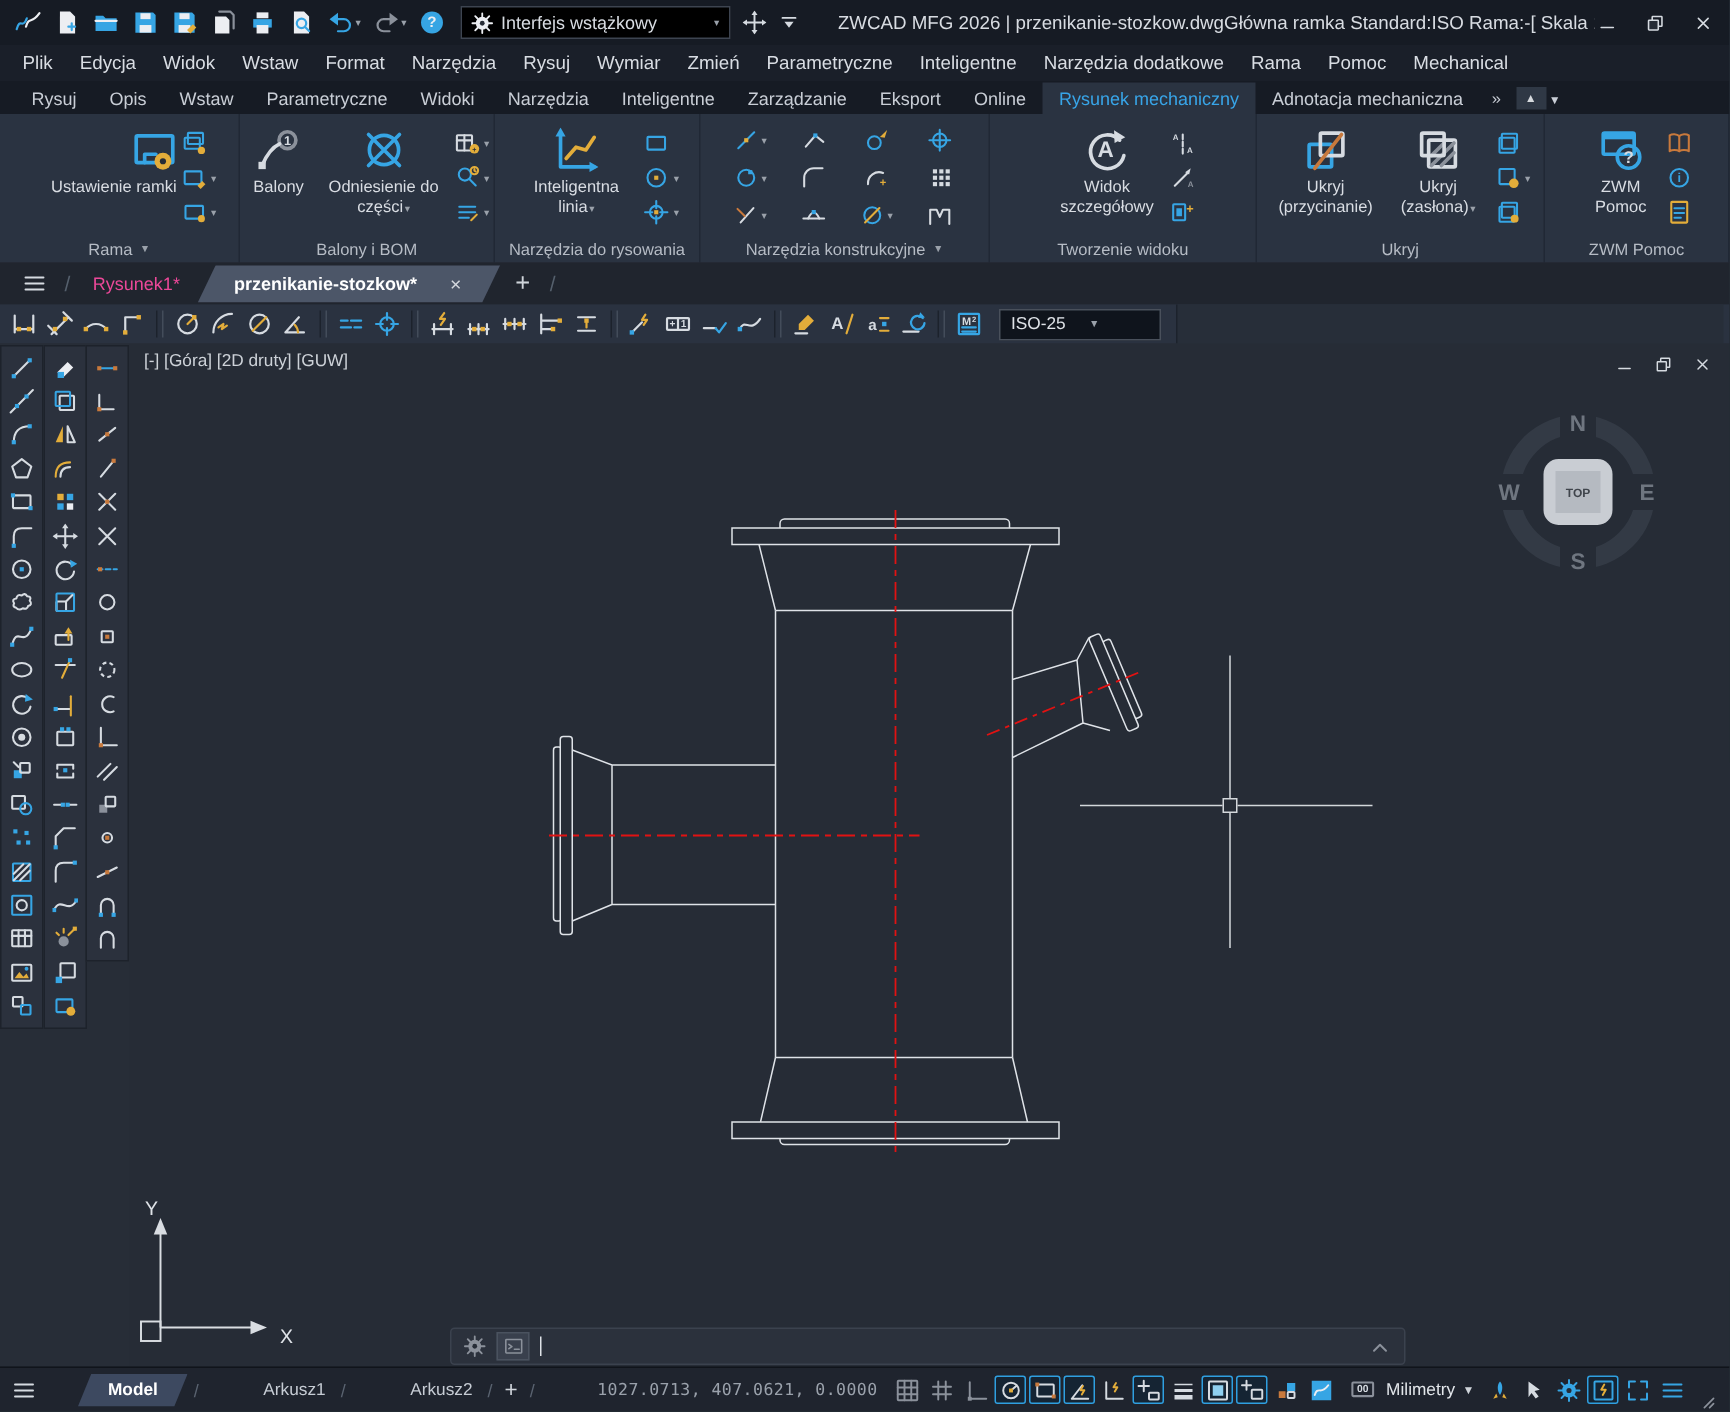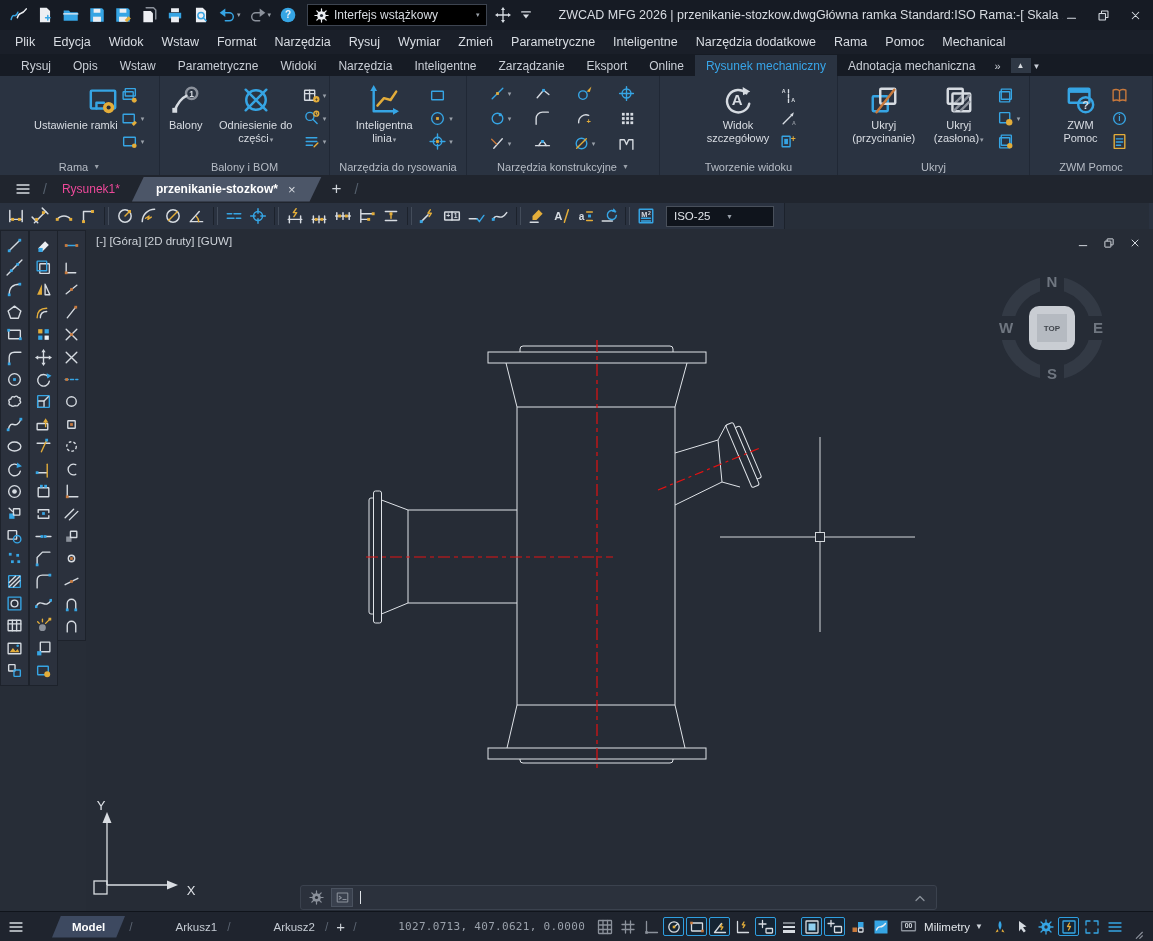--- a/index.html
+++ b/index.html
@@ -40,21 +40,21 @@
   .blabel{margin-top:1px;}
   .smallcol{display:flex;flex-direction:column;justify-content:space-evenly;align-items:flex-start;padding:2px 1px;}
   .srow{display:flex;align-items:center;gap:2px;}
   .congrid{display:grid;grid-template-columns:repeat(4,42px);align-content:space-evenly;justify-content:center;row-gap:2px;}
   .gcell{display:flex;align-items:center;justify-content:center;gap:1px;}
   
   .doctabs{top:175px;height:28px;background:#20252e;display:flex;align-items:center;padding:0 6px;}
   .dhamb{width:34px;display:flex;justify-content:center;}
   .dslash{color:#55606d;font-size:14px;margin:0 3px;}
   .dtab{color:#ec4899;font-size:12px;padding:5px 12px;white-space:nowrap;}
-  .dtab.active{background:#4c5668;color:#ffffff;font-weight:bold;display:flex;align-items:center;gap:10px;
+  .dtab.active{background:#4c5668;color:#ffffff;font-weight:bold;display:flex;align-items:center;gap:22px;
      clip-path:polygon(12px 0,100% 0,calc(100% - 12px) 100%,0 100%);padding:5px 26px 5px 24px;}
   .dclose{font-weight:normal;color:#d4d8de;font-size:13px;}
   .dplus{color:#cfd4da;font-size:17px;margin:0 10px;}
   
   .dimbar{top:203px;height:26px;background:#2a3240;display:flex;align-items:center;padding:0 4px;}
   .dbtn{width:24px;height:22px;display:flex;align-items:center;justify-content:center;}
   .dsep{width:3px;height:18px;border-left:1px solid #1c222c;border-right:1px solid #434c5a;margin:0 4px;}
   .dsel{width:92px;height:19px;background:#0f141c;border:1px solid #49505b;color:#dfe3e8;font-size:11.5px;
      display:flex;align-items:center;padding:0 7px;margin-left:8px;gap:11px;}
   .dsel span{flex:1;}

